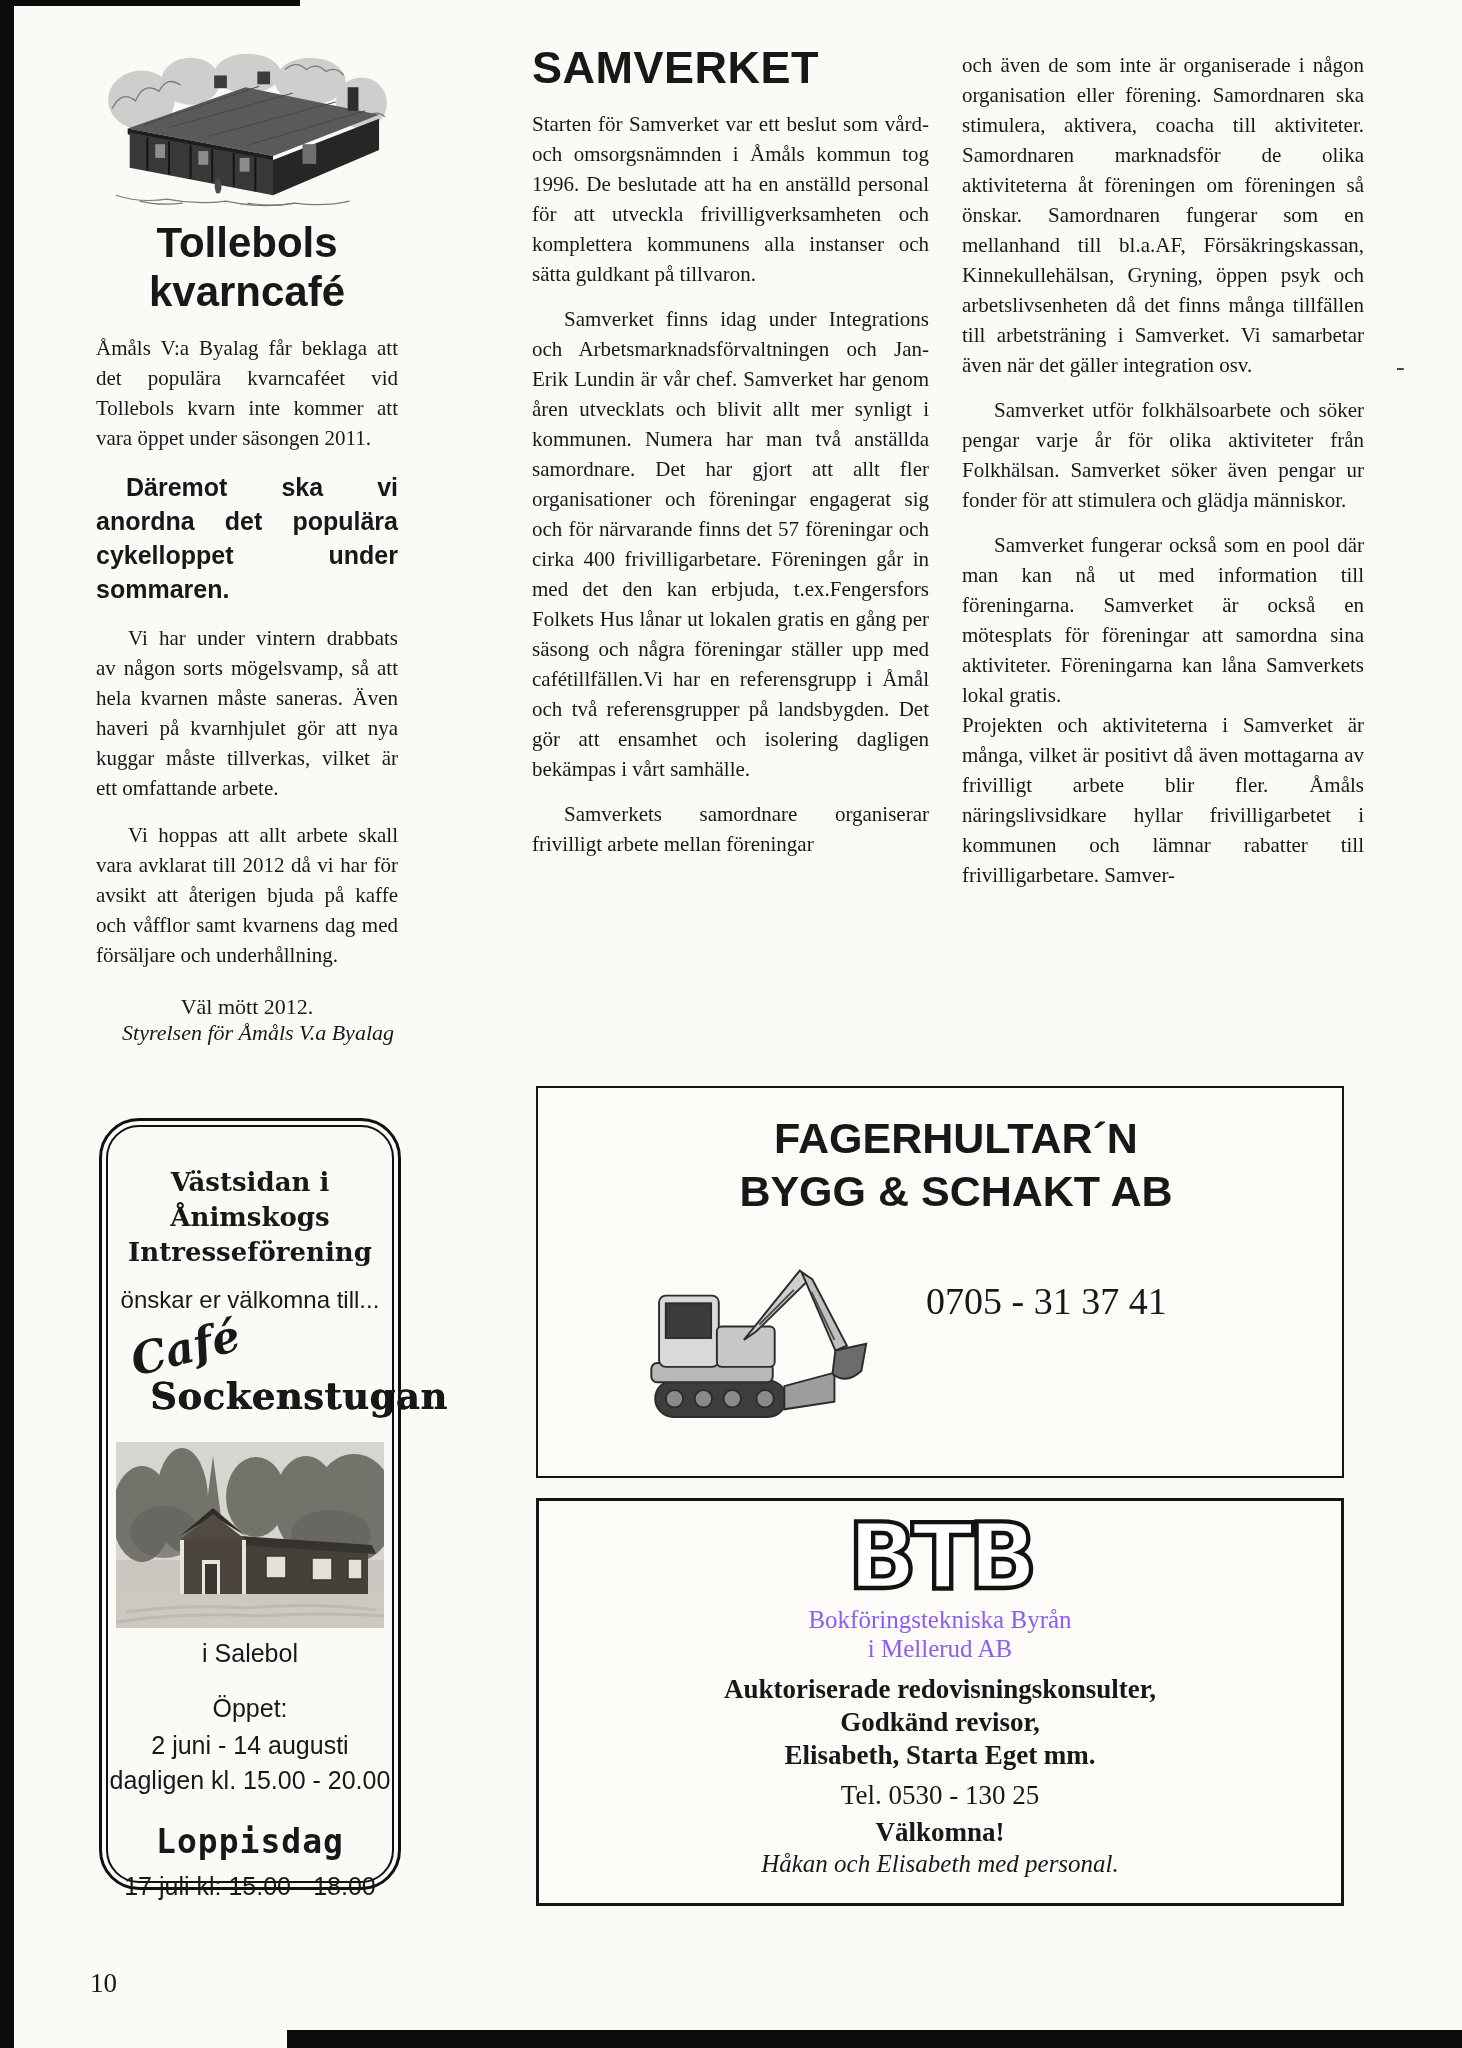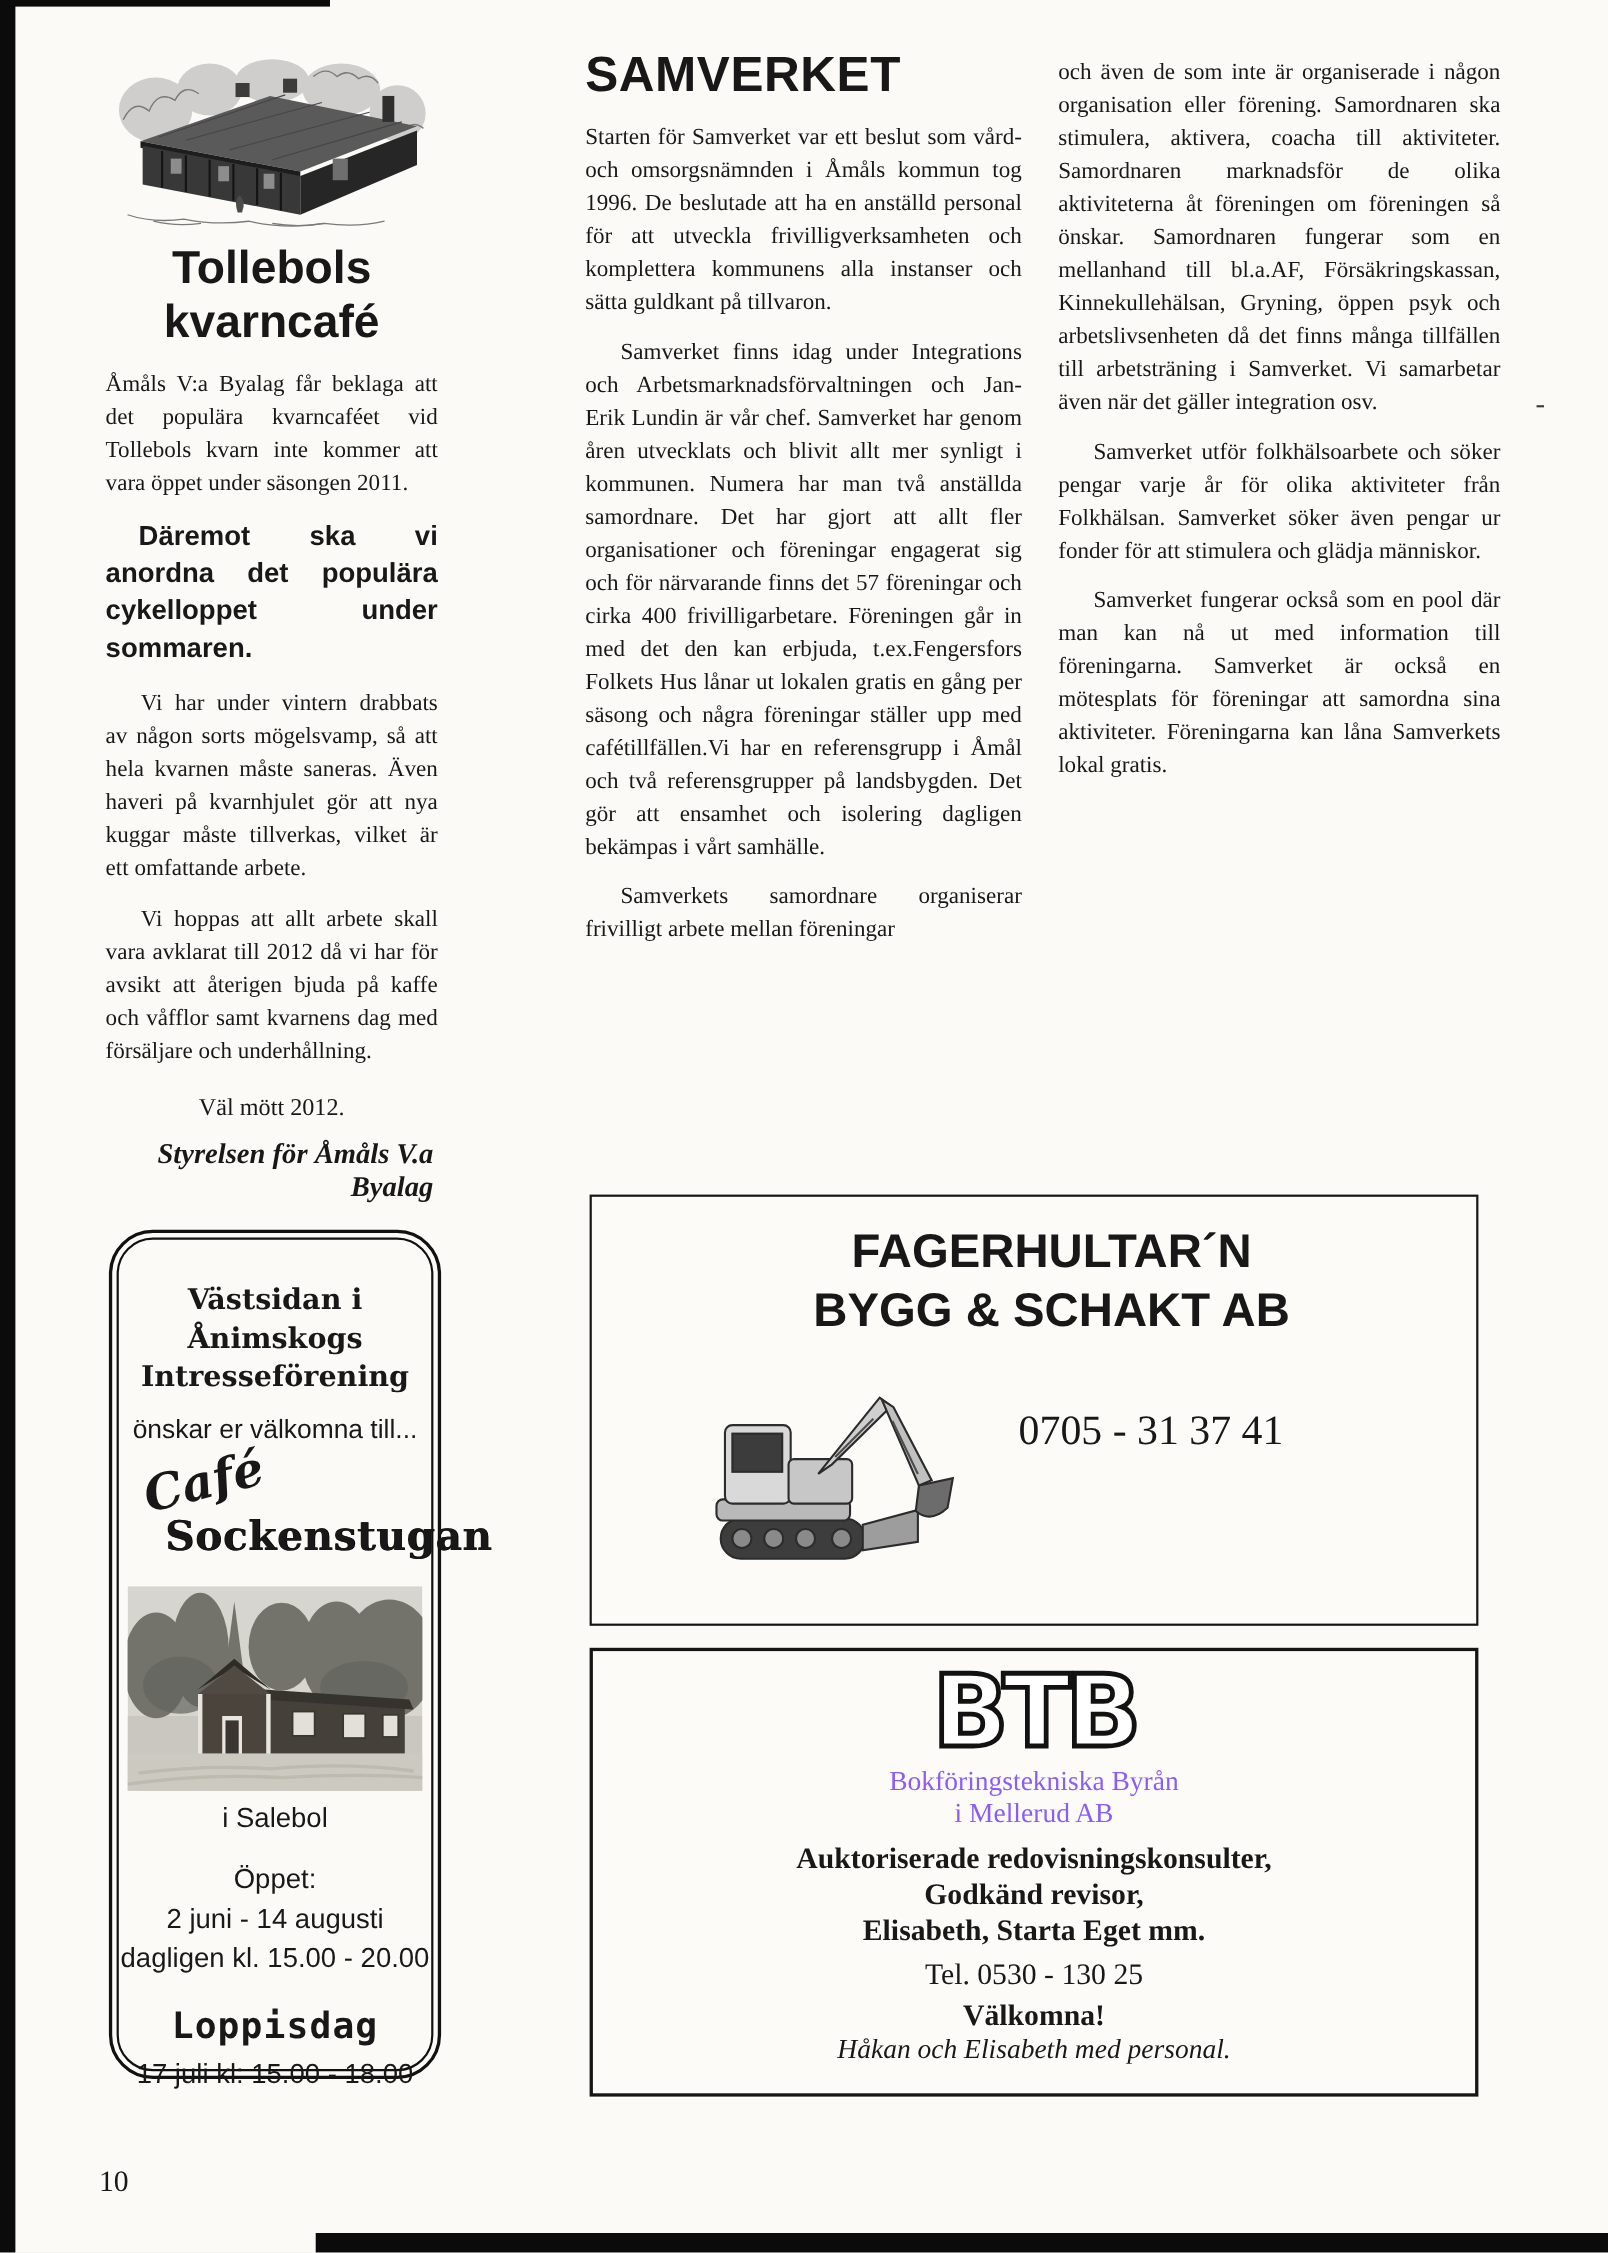--- a/index.html
+++ b/index.html
@@ -19,21 +19,21 @@
   .just { text-align:justify; font-size:21px; line-height:30px; }
   .ind { text-indent:32px; }
 
   
   .col-left { position:absolute; left:96px; top:46px; width:302px; }
   .mill-sketch { display:block; margin:0 auto; width:295px; height:162px; }
   .left-title { margin-top:10px; text-align:center; font-family:"Liberation Sans", sans-serif; font-weight:bold; font-size:42px; line-height:49px; }
   .col-left p { margin-top:17px; }
   .callout { margin-top:20px; font-family:"Liberation Sans", sans-serif; font-weight:bold; font-size:25px; line-height:34px; text-align:justify; text-indent:30px; }
   .closing { margin-top:24px; text-align:center; font-size:22px; }
-  .signature { margin-top:14px; text-align:right; font-style:italic; font-size:26px; padding-right:4px;font-weight:bold; }
+  .signature { text-align:right; font-style:italic; font-size:22px; padding-right:4px; }
 
   
   .socken-box { position:absolute; left:99px; top:1118px; width:302px; height:772px;
     border:3px solid #111; border-radius:40px; padding:4px; background:#fbfaf6; }
   .socken-inner { width:100%; height:100%; border:2px solid #111; border-radius:33px; text-align:center; padding-top:38px; }
   .socken-org { font-family:"DejaVu Serif", serif; font-weight:bold; font-size:26px; line-height:35px; }
   .socken-welcome { margin-top:16px; font-family:"Liberation Sans", sans-serif; font-size:24px; }
   .socken-logo { position:relative; height:122px; margin-top:4px; }
   .logo-cafe { position:absolute; left:22px; top:4px; font-family:"DejaVu Serif", serif; font-style:italic; font-weight:bold; font-size:44px; transform:rotate(-14deg); }
   .logo-socken { position:absolute; left:42px; top:56px; font-family:"DejaVu Serif", serif; font-weight:bold; font-size:37px; letter-spacing:0.5px; text-shadow:0.6px 0 #000; }
@@ -198,20 +198,21 @@
     <h1 class="samverket-title">SAMVERKET</h1>
     <p class="just">Starten för Samverket var ett beslut som vård- och omsorgsnämnden i Åmåls kommun tog 1996. De beslutade att ha en anställd personal för att utveckla frivilligverksamheten och komplettera kommunens alla instanser och sätta guldkant på tillvaron.</p>
     <p class="just ind">Samverket finns idag under Integrations och Arbetsmarknadsförvaltningen och Jan-Erik Lundin är vår chef. Samverket har genom åren utvecklats och blivit allt mer synligt i kommunen. Numera har man två anställda samordnare. Det har gjort att allt fler organisationer och föreningar engagerat sig och för närvarande finns det 57 föreningar och cirka 400 frivilligarbetare. Föreningen går in med det den kan erbjuda, t.ex.Fengersfors Folkets Hus lånar ut lokalen gratis en gång per säsong och några föreningar ställer upp med cafétillfällen.Vi har en referensgrupp i Åmål och två referensgrupper på landsbygden. Det gör att ensamhet och isolering dagligen bekämpas i vårt samhälle.</p>
     <p class="just ind">Samverkets samordnare organiserar frivilligt arbete mellan föreningar</p>
   </div>
 
   <div class="col-right">
     <p class="just flush">och även de som inte är organiserade i någon organisation eller förening. Samordnaren ska stimulera, aktivera, coacha till aktiviteter. Samordnaren marknadsför de olika aktiviteterna åt föreningen om föreningen så önskar. Samordnaren fungerar som en mellanhand till bl.a.AF, Försäkringskassan, Kinnekullehälsan, Gryning, öppen psyk och arbetslivsenheten då det finns många tillfällen till arbetsträning i Samverket. Vi samarbetar även när det gäller integration osv.</p>
     <p class="just ind">Samverket utför folkhälsoarbete och söker pengar varje år för olika aktiviteter från Folkhälsan. Samverket söker även pengar ur fonder för att stimulera och glädja människor.</p>
     <p class="just ind">Samverket fungerar också som en pool där man kan nå ut med information till föreningarna. Samverket är också en mötesplats för föreningar att samordna sina aktiviteter. Föreningarna kan låna Samverkets lokal gratis.</p>
+    <p class="just flush">Projekten och aktiviteterna i Samverket är många, vilket är positivt då även mottagarna av frivilligt arbete blir fler. Åmåls näringslivsidkare hyllar frivilligarbetet i kommunen och lämnar rabatter till frivilligarbetare. Samver-</p>
   </div>
 
   <div class="fager-box">
     <div class="fager-title first">FAGERHULTAR´N</div>
     <div class="fager-title">BYGG &amp; SCHAKT AB</div>
     <div class="fager-row">
       <svg class="excavator" viewBox="0 0 280 220">
         <g stroke="#2c2c2c" stroke-width="2">
           <rect x="52" y="154" width="136" height="38" rx="19" fill="#3d3d3d"></rect>
           <circle cx="72" cy="173" r="9" fill="#8a8a8a"></circle>

